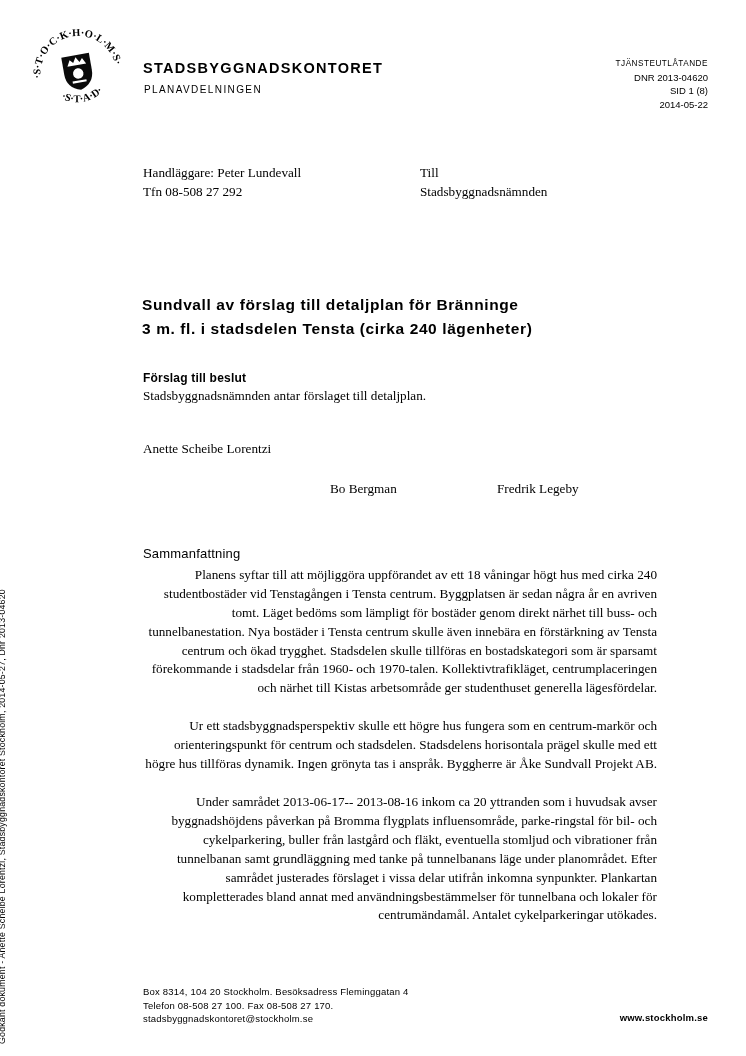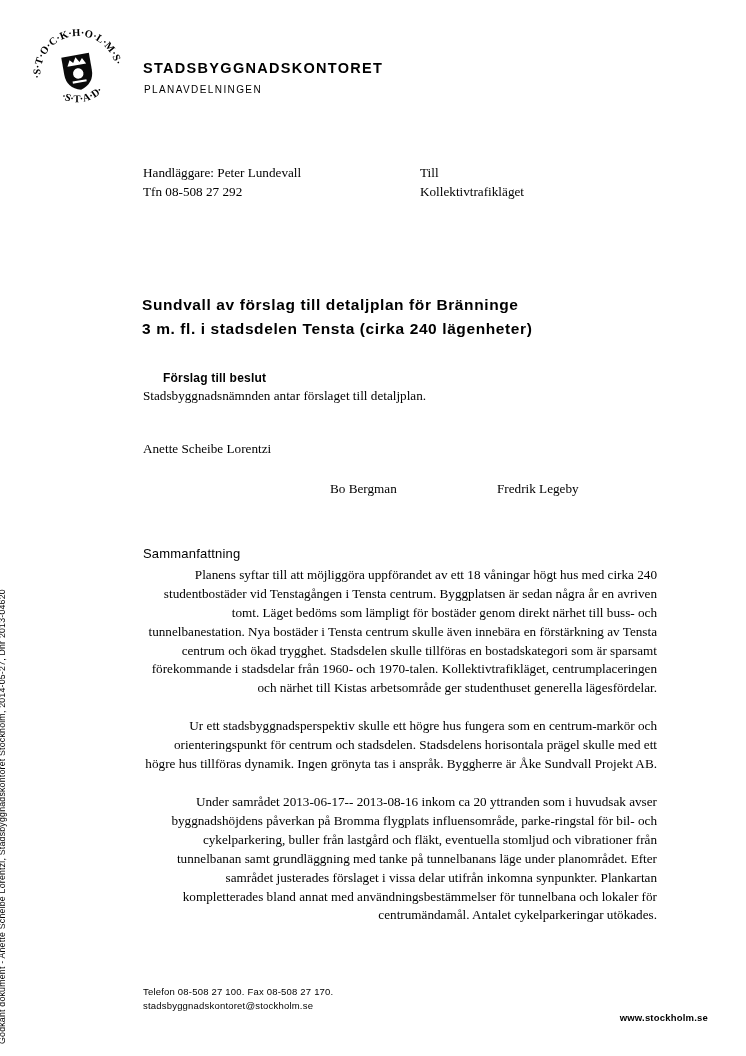--- a/index.html
+++ b/index.html
@@ -26,21 +26,21 @@
   .handler-block { position:absolute; left:143px; top:163px; font-size:13.2px; line-height:19px; }
   .to-block { position:absolute; left:420px; top:163px; font-size:13.2px; line-height:19px; }
 
   
   .doc-title { position:absolute; left:142px; top:293px; font-family:"Liberation Sans",sans-serif;
                font-weight:bold; font-size:15.5px; line-height:24px; letter-spacing:0.6px; }
 
   
   .decision { position:absolute; left:143px; top:371px; }
   .decision .heading { font-family:"Liberation Sans",sans-serif; font-weight:bold;
-                       font-size:12px; letter-spacing:0.2px; margin-bottom:3px;margin-left:20px; }
+                       font-size:12px; letter-spacing:0.2px; margin-bottom:3px; }
   .decision .body { font-size:13.2px; }
 
   
   .sig-primary { position:absolute; left:143px; top:441px; font-size:13.2px; }
   .sig-second  { position:absolute; left:330px; top:481px; font-size:13.2px; }
   .sig-third   { position:absolute; left:497px; top:481px; font-size:13.2px; }
 
   
   .summary { position:absolute; left:143px; top:545px; width:514px;
              font-size:13.2px; line-height:18.9px; }
@@ -80,28 +80,34 @@
       <path d="M36 33 h28 v17 q0 14 -14 18 q-14 -4 -14 -18 z" fill="#0a0a0a"></path>
       <path d="M40.5 43 l3.2 -6 3.1 3.4 3.2 -5.4 3.2 5.4 3.1 -3.4 3.2 6 z" fill="#ffffff"></path>
       <circle cx="50" cy="51.5" r="5.2" fill="#ffffff"></circle>
       <rect x="43" y="58.5" width="14" height="2.2" fill="#ffffff"></rect>
     </g>
   </svg>
 
   <div class="org-name">STADSBYGGNADSKONTORET</div>
   <div class="dept-name">PLANAVDELNINGEN</div>
 
+  <div class="doc-meta">
+    <div class="doc-type">TJÄNSTEUTLÅTANDE</div>
+    <div>DNR 2013-04620</div>
+    <div>SID 1 (8)</div>
+    <div>2014-05-22</div>
+  </div>
 
   <div class="handler-block">
     <div>Handläggare: Peter Lundevall</div>
     <div>Tfn  08-508 27 292</div>
   </div>
   <div class="to-block">
     <div>Till</div>
-    <div>Kollektivtrafikläget</div>
+    <div>Stadsbyggnadsnämnden</div>
   </div>
 
   <div class="doc-title">
     <div>Sundvall av förslag till detaljplan för Bränninge</div>
     <div>3 m. fl. i stadsdelen Tensta (cirka 240 lägenheter)</div>
   </div>
 
   <div class="decision">
     <div class="heading">Förslag till beslut</div>
     <div class="body">Stadsbyggnadsnämnden antar förslaget till detaljplan.</div>
@@ -112,20 +118,21 @@
   <div class="sig-third">Fredrik Legeby</div>
 
   <div class="summary">
     <div class="heading">Sammanfattning</div>
     <p>Planens syftar till att möjliggöra uppförandet av ett 18 våningar högt hus med cirka 240 studentbostäder vid Tenstagången i Tensta centrum. Byggplatsen är sedan några år en avriven tomt. Läget bedöms som lämpligt för bostäder genom direkt närhet till buss- och tunnelbanestation. Nya bostäder i Tensta centrum skulle även innebära en förstärkning av Tensta centrum och ökad trygghet. Stadsdelen skulle tillföras en bostadskategori som är sparsamt förekommande i stadsdelar från 1960- och 1970-talen. Kollektivtrafikläget, centrumplaceringen och närhet till Kistas arbetsområde ger studenthuset generella lägesfördelar.</p>
     <p>Ur ett stadsbyggnadsperspektiv skulle ett högre hus fungera som en centrum-markör och orienteringspunkt för centrum och stadsdelen. Stadsdelens horisontala prägel skulle med ett högre hus tillföras dynamik. Ingen grönyta tas i anspråk. Byggherre är Åke Sundvall Projekt AB.</p>
     <p>Under samrådet 2013-06-17-- 2013-08-16 inkom ca 20 yttranden som i huvudsak avser byggnadshöjdens påverkan på Bromma flygplats influensområde, parke-ringstal för bil- och cykelparkering, buller från lastgård och fläkt, eventuella stomljud och vibrationer från tunnelbanan samt grundläggning med tanke på tunnelbanans läge under planområdet. Efter samrådet justerades förslaget i vissa delar utifrån inkomna synpunkter. Plankartan kompletterades bland annat med användningsbestämmelser för tunnelbana och lokaler för centrumändamål. Antalet cykelparkeringar utökades.</p>
   </div>
 
   <div class="footer">
+    <div>Box 8314, 104 20 Stockholm. Besöksadress Fleminggatan 4</div>
     <div>Telefon 08-508 27 100. Fax 08-508 27 170.</div>
     <div>stadsbyggnadskontoret@stockholm.se</div>
   </div>
   <div class="website">www.stockholm.se</div>
 
   <div class="approval">Godkänt dokument - Anette Scheibe Lorentzi, Stadsbyggnadskontoret Stockholm, 2014-05-27, Dnr 2013-04620</div>
 
 </div>
 
 </body></html>

